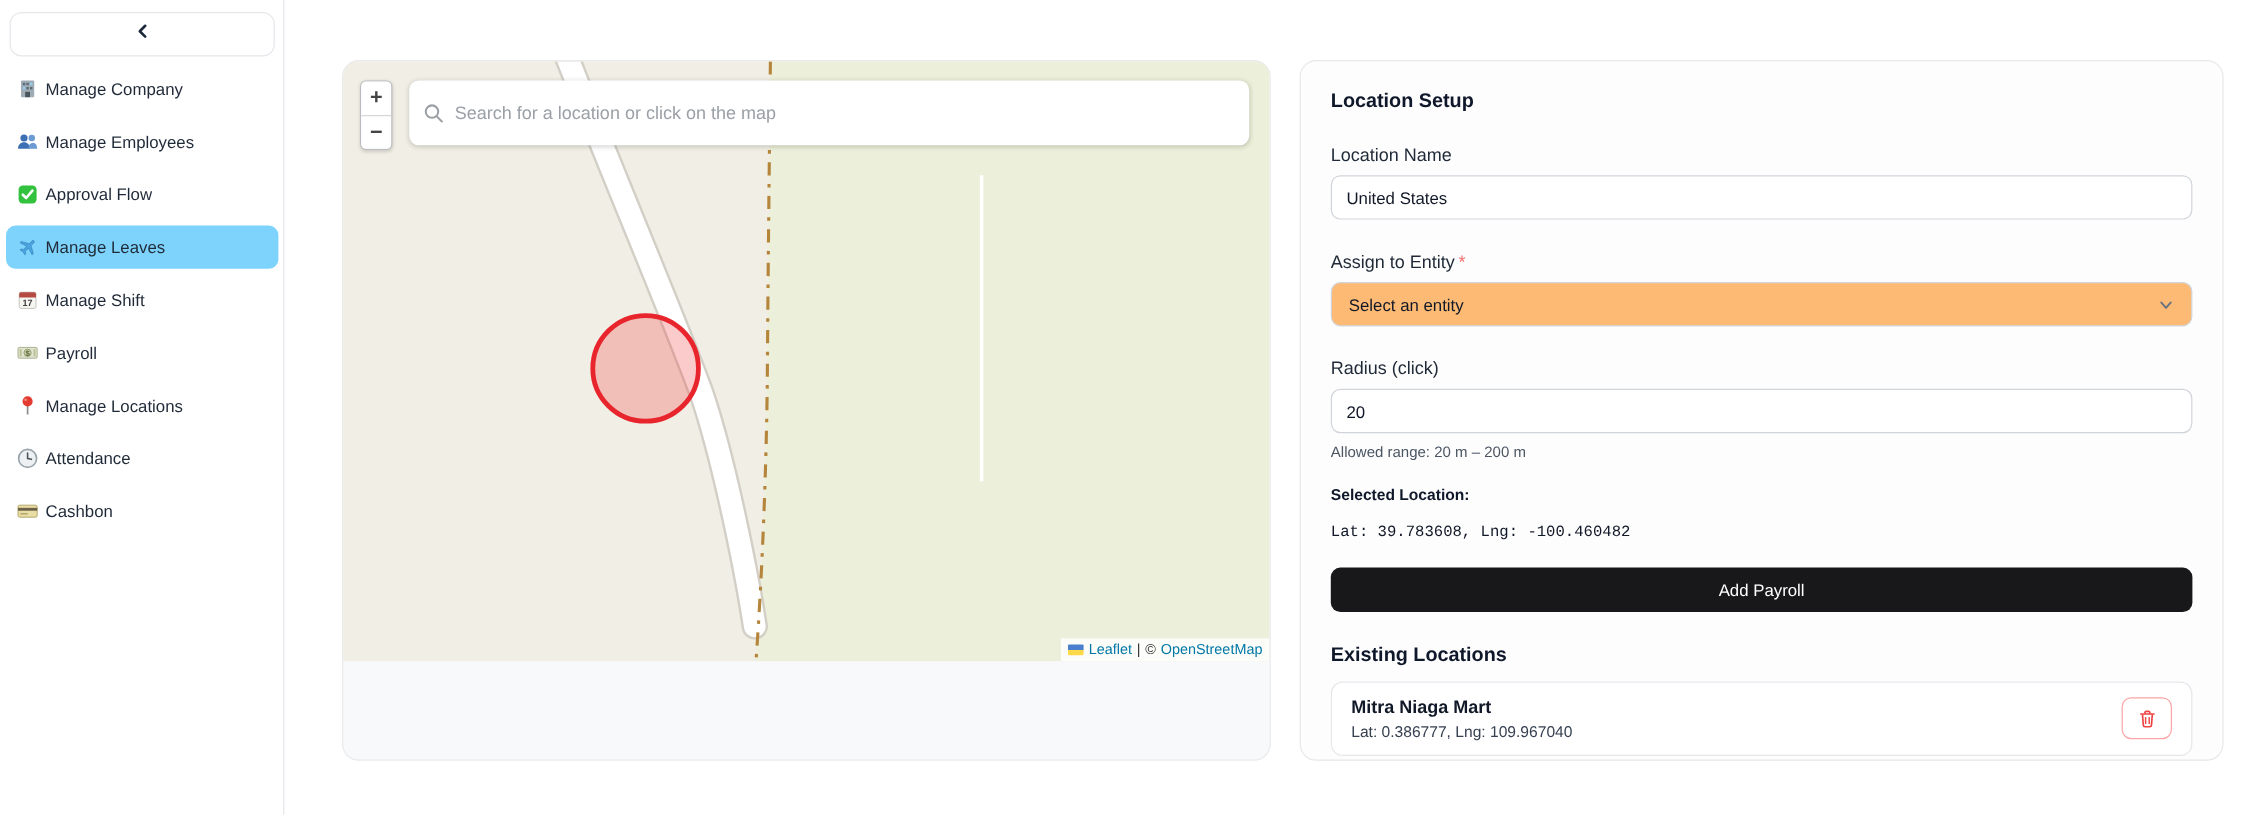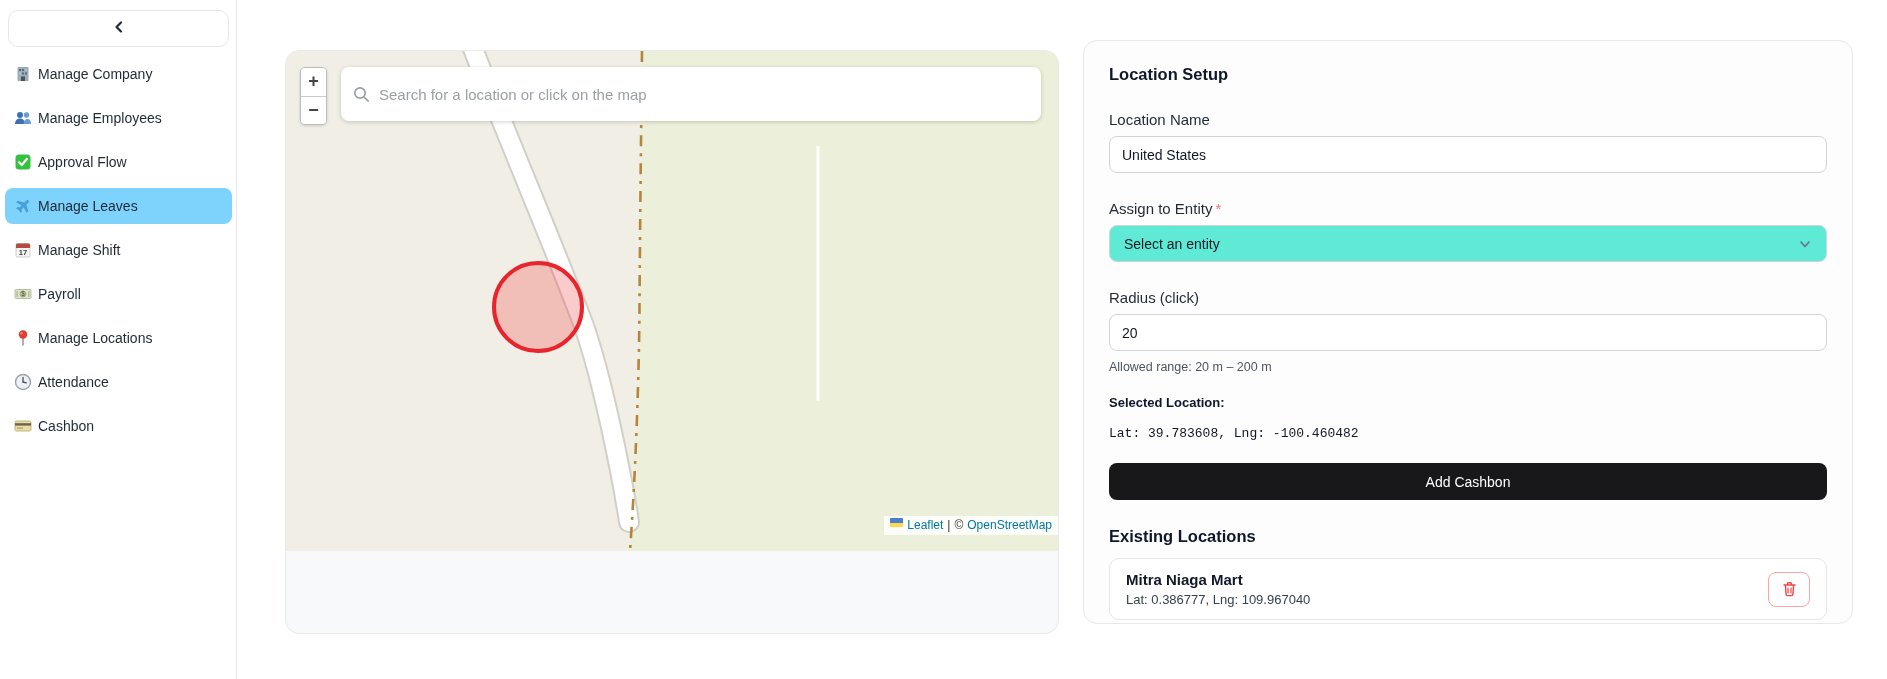--- a/index.html
+++ b/index.html
@@ -32,47 +32,47 @@
     font-size:18px; font-weight:700; color:#444; cursor:pointer; background:#fff; border:none; }
   .zoom-btn:first-child { border-bottom:1px solid #ccc; }
 
   .map-search { position:absolute; left:55px; top:16px; width:700px; height:54px;
     background:#fff; border-radius:8px; box-shadow:0 1px 4px rgba(0,0,0,.18);
     display:flex; align-items:center; padding:0 12px; gap:9px; }
   .map-search input { flex:1; border:none; outline:none; font-size:15px;
     font-family:"Liberation Sans", sans-serif; color:#111827; background:transparent; }
   .map-search input::placeholder { color:#9aa0a6; }
 
-  .attribution { position:absolute; right:0; bottom:16px; background:rgba(255,255,255,.82);
-    padding:2px 6px 3px 6px; font-size:12px; color:#333; display:flex; align-items:flex-start; gap:4px;margin-left:23px; }
+  .attribution { position:absolute; right:0; bottom:0; background:rgba(255,255,255,.82);
+    padding:2px 6px 3px 6px; font-size:12px; color:#333; display:flex; align-items:center; gap:4px;margin-left:23px; }
   .attribution a { color:#0078a8; text-decoration:none; cursor:pointer; }
   .ua-flag { display:inline-block; width:13px; height:9px; border-radius:1px;
     background:linear-gradient(#4a7fce 0 50%, #ffd948 50% 100%); }
 
   
-  .panel { position:absolute; left:1083px; top:40px; width:770px; height:584px;
+  .panel { position:absolute; left:1083px; top:50px; width:770px; height:584px;
     background:#fdfdfd; border:1px solid #e7e8ea; border-radius:14px; padding:24px 25px; }
   .panel-title { font-size:16.5px; font-weight:700; color:#0f172a; }
   .field-label { margin-top:27px; font-size:15px; color:#1f2937; }
   .req { color:#f87171; margin-left:3px; }
   .text-input { margin-top:8px; width:100%; height:37px; border:1px solid #d1d5db;
     border-radius:8px; padding:4px 12px; font-size:14px; color:#111827; background:#fff;
     font-family:"Liberation Sans", sans-serif; outline:none; display:block; }
   .select-box { margin-top:8px; width:100%; height:37px; border:1px solid #d1d5db;
-    border-radius:8px; padding:0 14px; font-size:14px; color:#111827; background:#5eead4;
+    border-radius:8px; padding:0 14px; font-size:14px; color:#111827; background:#fdba74;
     display:flex; align-items:center; justify-content:space-between; cursor:pointer; }
   .help-text { margin-top:9px; font-size:12.5px; color:#4b5563; }
   .sel-loc-label { margin-top:21px; font-size:13px; color:#0f172a;font-weight:bold; }
   .sel-loc-coords { margin-top:16px; font-size:13px; font-family:"Liberation Mono", monospace; color:#111827; }
   .add-btn { margin-top:22px; width:100%; height:37px; background:#18181b; color:#fff;
     border:none; border-radius:8px; font-size:14px; font-weight:500; cursor:pointer;
     font-family:"Liberation Sans", sans-serif; }
   .section-title { margin-top:27px; font-size:16.5px; font-weight:600; color:#0f172a; }
   .loc-card { margin-top:12px; border:1px solid #e5e7eb; border-radius:10px; background:#fff;
-    padding:12px 16px; display:flex; align-items:center; justify-content:space-between; }
+    padding:12px 16px; display:flex; justify-content:space-between; }
   .loc-name { font-size:15px; font-weight:600; color:#111827; }
   .loc-coords { margin-top:4px; font-size:13px; color:#374151; }
   .trash-btn { width:42px; height:35px; background:#fff; border:1px solid #fda4a4;
     border-radius:8px; display:flex; align-items:center; justify-content:center; cursor:pointer; }
 </style>
 </head>
 <body>
 
 <div class="sidebar">
   <div class="collapse-btn">
@@ -252,21 +252,21 @@
     </span>
   </div>
 
   <div class="field-label">Radius (click)</div>
   <input class="text-input" type="text" value="20" style="">
   <div class="help-text">Allowed range: 20 m – 200 m</div>
 
   <div class="sel-loc-label">Selected Location:</div>
   <div class="sel-loc-coords">Lat: 39.783608, Lng: -100.460482</div>
 
-  <button class="add-btn">Add Cashbon</button>
+  <button class="add-btn">Add Payroll</button>
 
   <div class="section-title">Existing Locations</div>
 
   <div class="loc-card">
     <div>
       <div class="loc-name">Mitra Niaga Mart</div>
       <div class="loc-coords">Lat: 0.386777, Lng: 109.967040</div>
     </div>
     <button class="trash-btn">
       <span style="display:flex">

